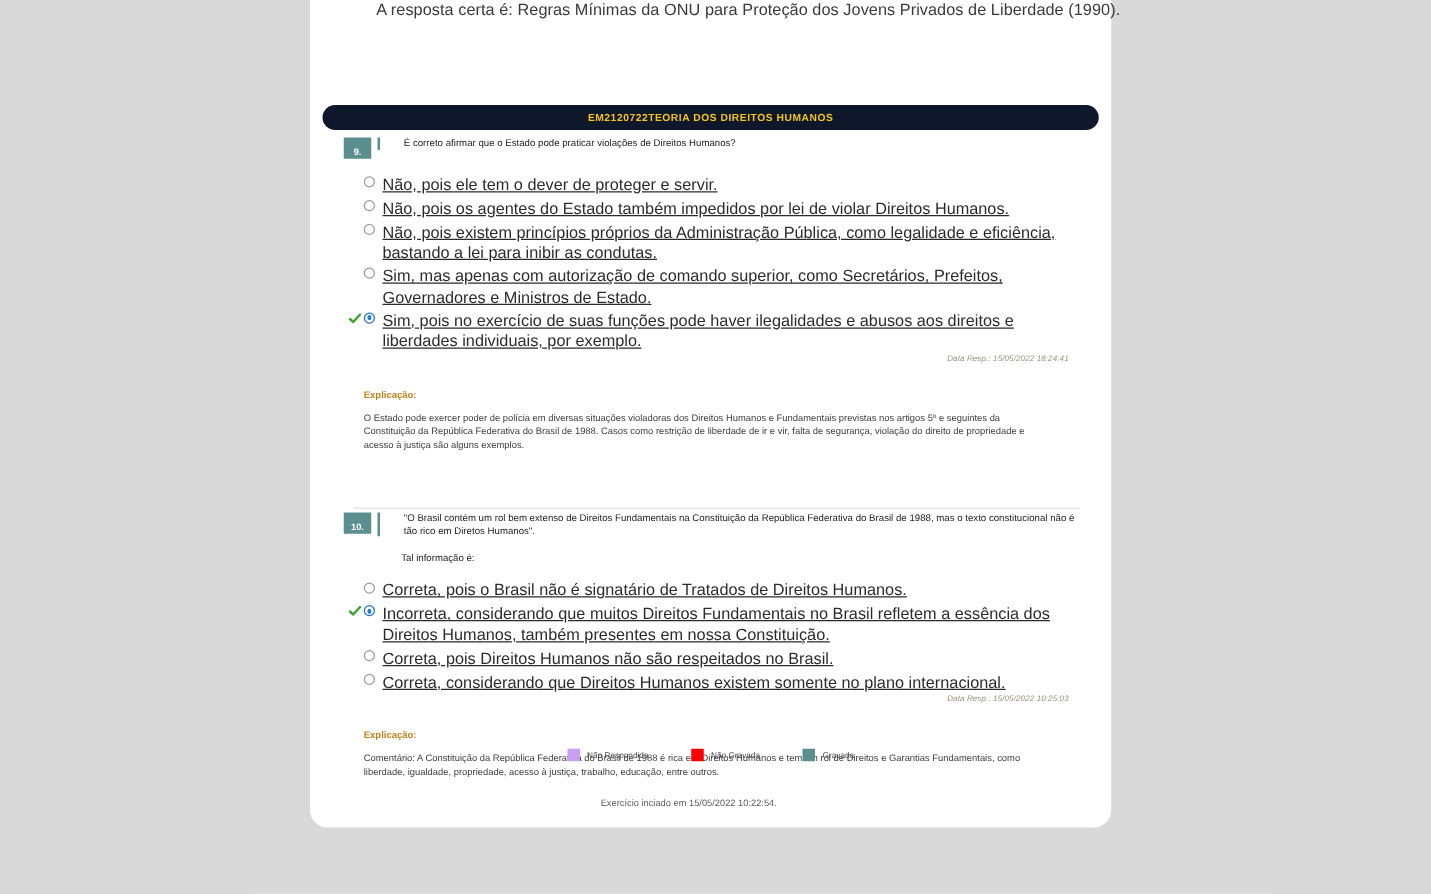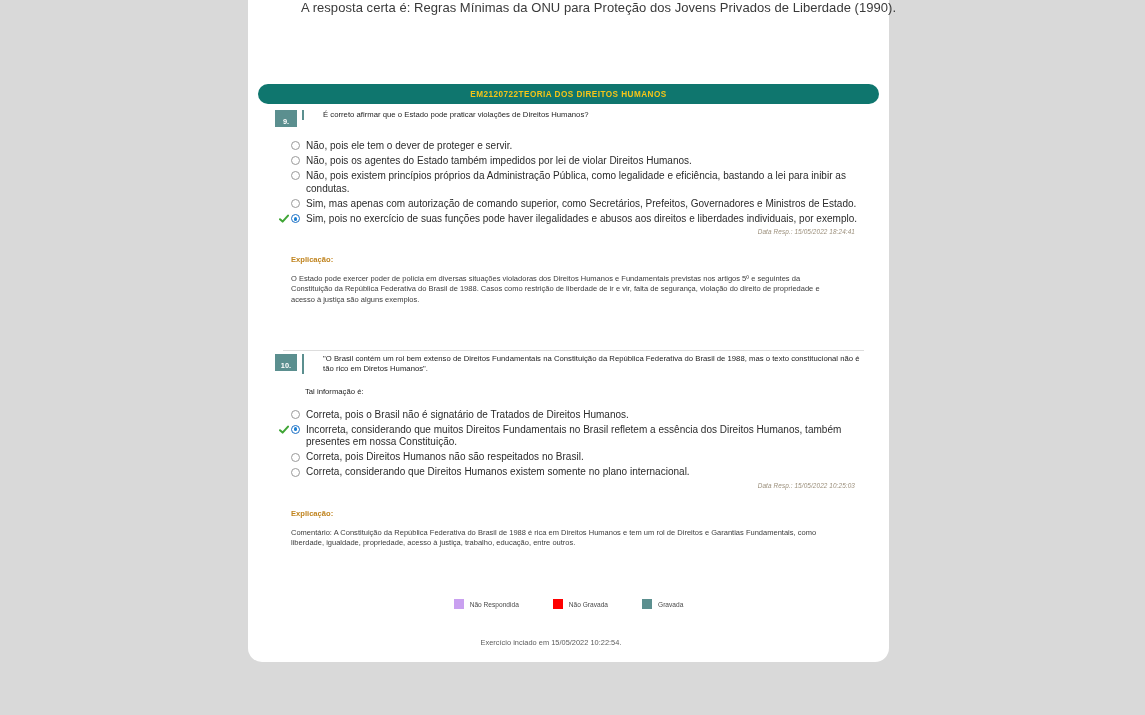--- a/index.html
+++ b/index.html
@@ -35,21 +35,21 @@
     letter-spacing: 0.05px;
     white-space: nowrap;
   }
 
   .exam-header {
     position: absolute;
     left: 10px;
     top: 144px;
     width: 621px;
     height: 20px;
-    background: #0f766e;
+    background: #0f172a;
     border-radius: 10px;
     color: #f5c518;
     font-size: 8.2px;
     font-weight: bold;
     letter-spacing: 0.45px;
     display: flex;
     align-items: center;
     justify-content: center;
   }
 
@@ -98,21 +98,21 @@
     margin-left: 5px;
     padding-left: 19px;
     border-left: 2px solid #5b8f8f;
     font-size: 7.7px;
     line-height: 1.26;
     color: #222222;
     letter-spacing: 0.02px;
   }
 
   .q-subprompt {
-    margin-left: 30px;
+    margin-left: 46px;
     margin-top: 13px;
     font-size: 7.7px;
     color: #222222;
   }
 
   .options {
     margin-top: 13px;
     margin-left: 16px;
   }
 
@@ -158,24 +158,25 @@
     left: 1.6px;
     top: 1.6px;
     width: 3.8px;
     height: 3.8px;
     border-radius: 50%;
     background: #1b7fd4;
   }
 
   .option-text {
     margin-left: 6px;
-    font-size: 10px;
+    font-size: 13px;
     line-height: 1.27;
     color: #2b2b2b;
     letter-spacing: 0.015px;
+    text-decoration: underline;
   }
 
   .answer-date {
     text-align: right;
     font-size: 6.4px;
     font-style: italic;
     color: #9a8e7a;
     margin-top: 2px;
     padding-right: 10px;
     letter-spacing: 0.1px;

